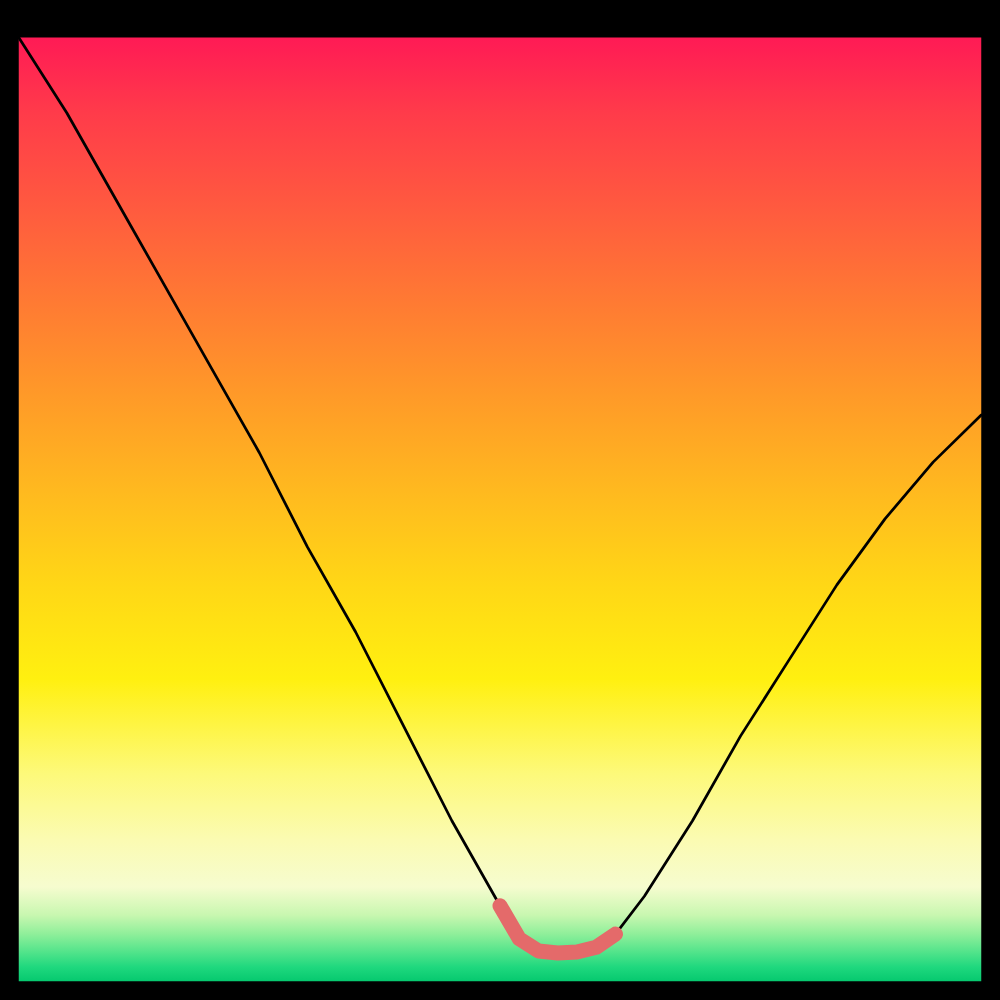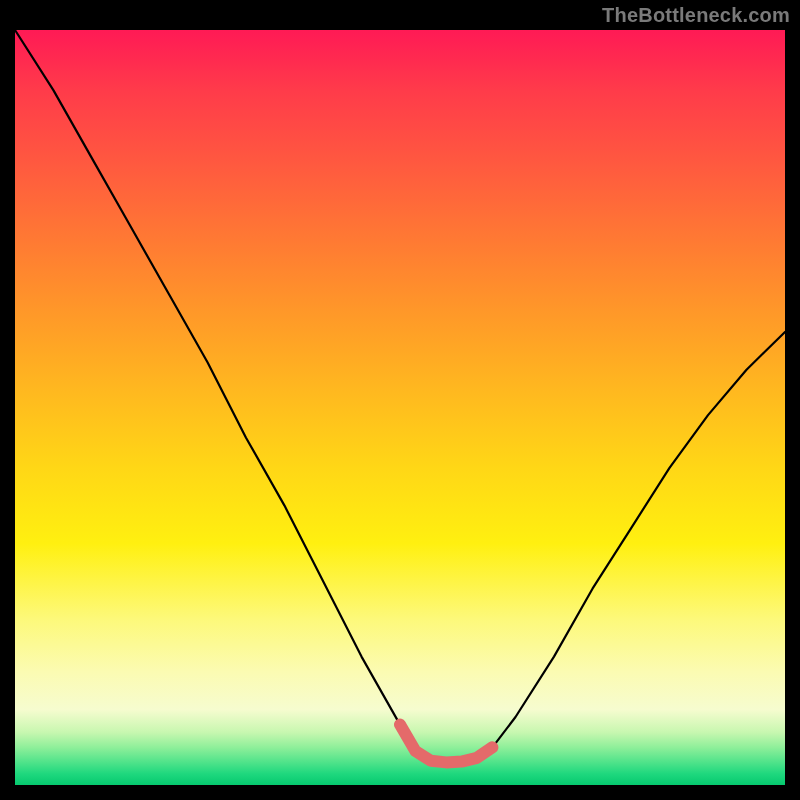--- a/index.html
+++ b/index.html
@@ -61,21 +61,20 @@
     font-size: 20px;
     font-weight: 600;
     letter-spacing: 0.2px;
     user-select: none;
   }
 </style>
 </head>
 <body>
 
 <div class="stage">
-  <div class="watermark">TheBottleneck.com</div>
 
   <div class="plot">
     <svg id="curve-svg" viewBox="0 0 770 755" preserveAspectRatio="none">
       <path id="curve-path" fill="none" stroke="#000000" stroke-width="2.2" stroke-linecap="round" stroke-linejoin="round" d="M0.0 0.0 L38.5 60.4 L77.0 128.4 L115.5 196.3 L154.0 264.3 L192.5 332.2 L231.0 407.7 L269.5 475.6 L308.0 551.1 L346.5 626.6 L385.0 694.6 L400.4 721.0 L415.8 730.8 L431.2 732.4 L446.6 731.6 L462.0 727.8 L477.4 717.3 L500.5 687.0 L539.0 626.6 L577.5 558.7 L616.0 498.3 L654.5 437.9 L693.0 385.1 L731.5 339.7 L770.0 302.0"></path>
       <path id="highlight-path" fill="none" stroke="#e46a6a" stroke-width="12" stroke-linecap="round" stroke-linejoin="round" d="M385.0 694.6 L400.4 721.0 L415.8 730.8 L431.2 732.4 L446.6 731.6 L462.0 727.8 L477.4 717.3"></path>
     </svg>
   </div>
 </div>
 
 </body></html>

